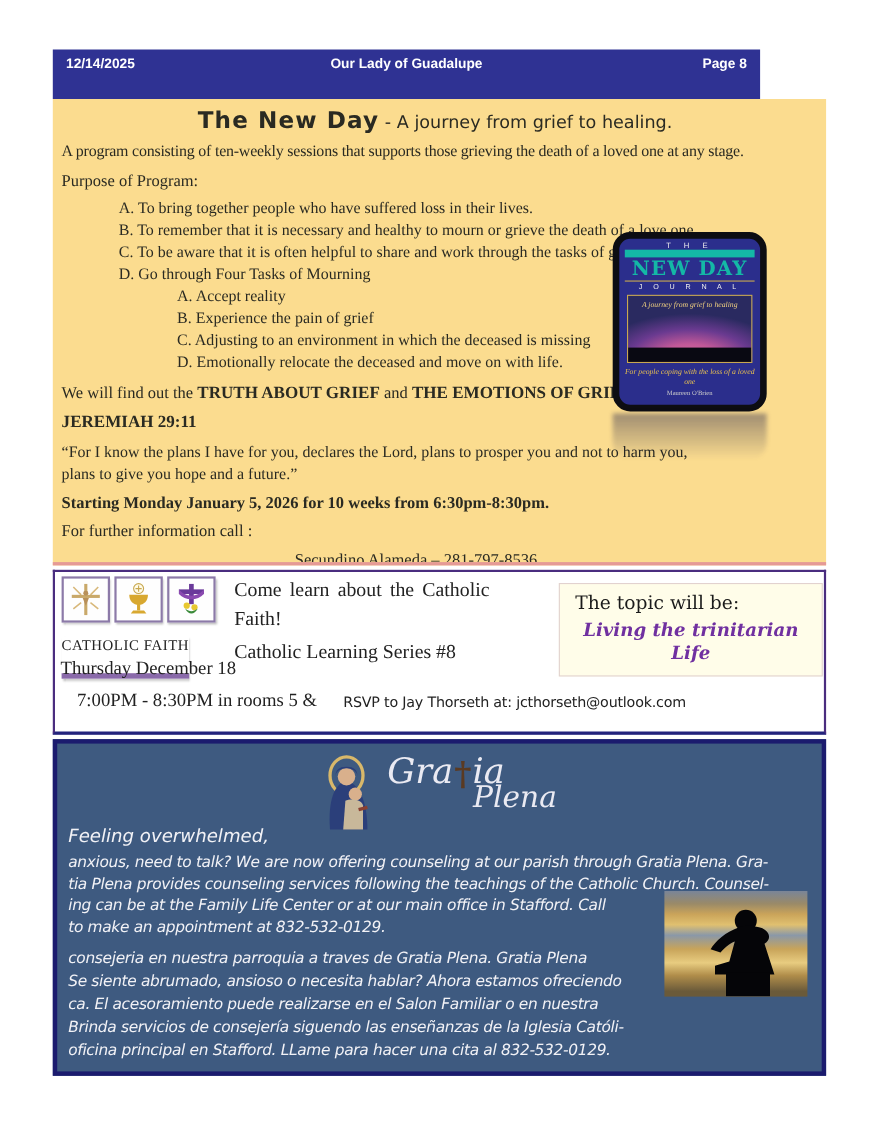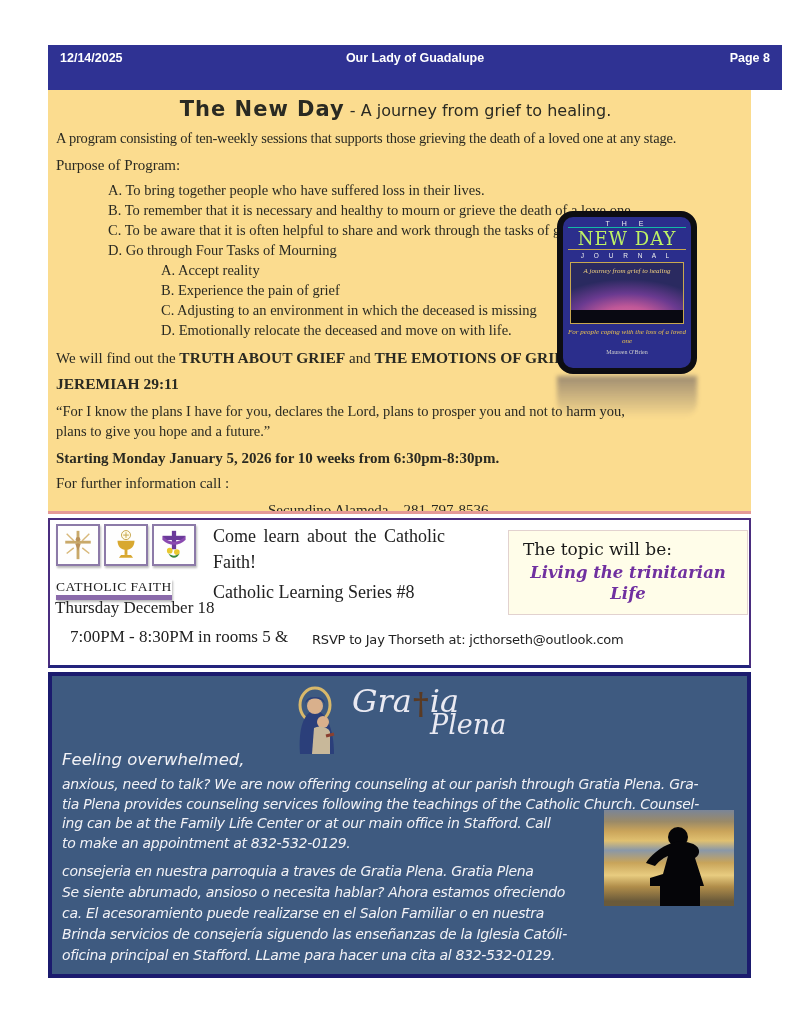--- a/index.html
+++ b/index.html
@@ -1,20 +1,20 @@
 <!DOCTYPE html>
 <html><head>
 <meta charset="utf-8">
 <style>
   html,body{margin:0;padding:0;background:#fff;}
   .page{position:relative;width:799px;height:1024px;background:#ffffff;font-family:"Liberation Serif",serif;overflow:hidden;}
   .nowrap{white-space:nowrap;}
 
   
-  .hdrbar{position:absolute;left:48px;top:45px;width:734px;height:45px;background:#2f3293;color:#fff;
+  .hdrbar{position:absolute;left:48px;top:45px;width:643px;height:45px;background:#2f3293;color:#fff;
     font-family:"Liberation Sans",sans-serif;font-weight:bold;font-size:12.5px;box-sizing:border-box;
     padding:6px 12px 0 12px;display:flex;}
   .hdrbar .hl{flex:1;text-align:left;}
   .hdrbar .hc{flex:2;text-align:center;}
   .hdrbar .hr{flex:1;text-align:right;}
 
   
   .yellow{position:absolute;left:48px;top:90px;width:703px;height:424px;background:#fbdc8f;
     border-bottom:3px solid #e59a96;box-sizing:border-box;padding:4px 16px 0 8px;color:#2a2a22;overflow:hidden;}
   .nd-title{text-align:center;padding-top:3px;font-family:"DejaVu Sans",sans-serif;}
@@ -29,41 +29,41 @@
   .jer{margin-top:8px;font-weight:bold;font-size:15.5px;}
   .quote{margin-top:8px;font-size:14.5px;max-width:575px;line-height:20px;}
   .sched{margin-top:9px;font-weight:bold;font-size:15px;}
   .info{margin-top:8px;font-size:15px;}
   .contacts{margin:6px 0 13px 212px;font-size:15px;line-height:24px;}
 
   
   .book{position:absolute;left:557px;top:211px;width:140px;height:163px;background:#2b2e8c;
     border:6px solid #0d0d12;border-radius:16px;box-sizing:border-box;padding:3px 5px;text-align:center;overflow:hidden;}
   .bk-the{color:#eee;font-size:7px;letter-spacing:5px;font-family:"Liberation Sans",sans-serif;}
-  .bk-title{color:#bef264;font-family:"DejaVu Serif",serif;font-size:18px;font-weight:normal;letter-spacing:1px;
-    border-top:1px solid #14b8a6;border-bottom:1px solid #c8a850;padding:0;}
+  .bk-title{color:#14b8a6;font-family:"DejaVu Serif",serif;font-size:18px;font-weight:bold;letter-spacing:1px;
+    border-top:7px solid #14b8a6;border-bottom:1px solid #c8a850;padding:0;}
   .bk-journal{color:#eee;font-size:6.5px;letter-spacing:4px;margin-top:2px;font-family:"Liberation Sans",sans-serif;}
   .bk-pic{height:60px;margin:3px 2px 0 2px;border:1px solid #c8a850;position:relative;overflow:hidden;
     background:radial-gradient(ellipse 90% 80% at 50% 95%, #e070a0 0%, #c05898 28%, #6a3a90 55%, #2a2a60 85%);}
   .bk-tag{color:#f0d080;font-style:italic;font-size:7px;padding-top:4px;position:relative;z-index:2;}
   .bk-trees{position:absolute;left:0;bottom:0;width:100%;height:13px;background:#090912;z-index:1;}
   .bk-sub{color:#e8c050;font-style:italic;font-size:7px;line-height:8.5px;margin-top:4px;}
   .bk-auth{color:#ccc;font-size:6px;margin-top:4px;}
   .book-refl{position:absolute;left:557px;top:376px;width:140px;height:42px;border-radius:0 0 16px 16px;
     background:linear-gradient(180deg, rgba(25,25,70,0.40), rgba(25,25,70,0));filter:blur(2px);}
 
   
   .white{position:absolute;left:48px;top:518px;width:703px;height:150px;background:#fff;box-sizing:border-box;
     border:2px solid #4a2d7f;border-bottom:3px solid #23237c;color:#222;overflow:hidden;}
   .cf-logo{position:absolute;left:6px;top:4px;width:156px;}
   .cf-tiles{display:flex;gap:4px;}
   .cf-tile{width:44px;height:42px;background:#fefefe;border:2px solid #8c7aa8;box-sizing:border-box;
     display:flex;align-items:center;justify-content:center;box-shadow:1px 2px 2px #bbb;}
   .cf-caption{margin-top:13px;font-size:13.5px;letter-spacing:0.5px;color:#222;border-bottom:5px solid #8a6aaa;
-    display:inline-block;padding-bottom:0;box-shadow:1px 2px 2px #bbb;}
+    display:inline-block;padding-bottom:17px;box-shadow:1px 2px 2px #bbb;}
   .cl-head{position:absolute;left:163px;top:3px;width:280px;font-size:18px;line-height:26px;word-spacing:3px;}
   .cl-sub{position:absolute;left:163px;top:62px;font-size:18px;}
   .topicbox{position:absolute;left:458px;top:10px;width:240px;height:85px;background:#fffde9;border:1px solid #e2d2cf;box-sizing:border-box;}
   .topic-label{margin:8px 0 0 14px;font-size:17px;font-family:"DejaVu Serif",serif;color:#1a1a1a;}
   .topic-val{margin-top:3px;text-align:center;color:#7030a0;font-weight:bold;font-style:italic;
     font-size:16.5px;line-height:21px;font-family:"DejaVu Serif",serif;padding:0 14px;}
   .cl-date{position:absolute;left:5px;top:78px;font-size:17px;}
   .cl-time{position:absolute;left:20px;top:107px;font-size:17px;}
   .cl-rsvp{position:absolute;left:262px;top:112px;font-size:13px;font-family:"DejaVu Sans",sans-serif;letter-spacing:-0.2px;}
 

